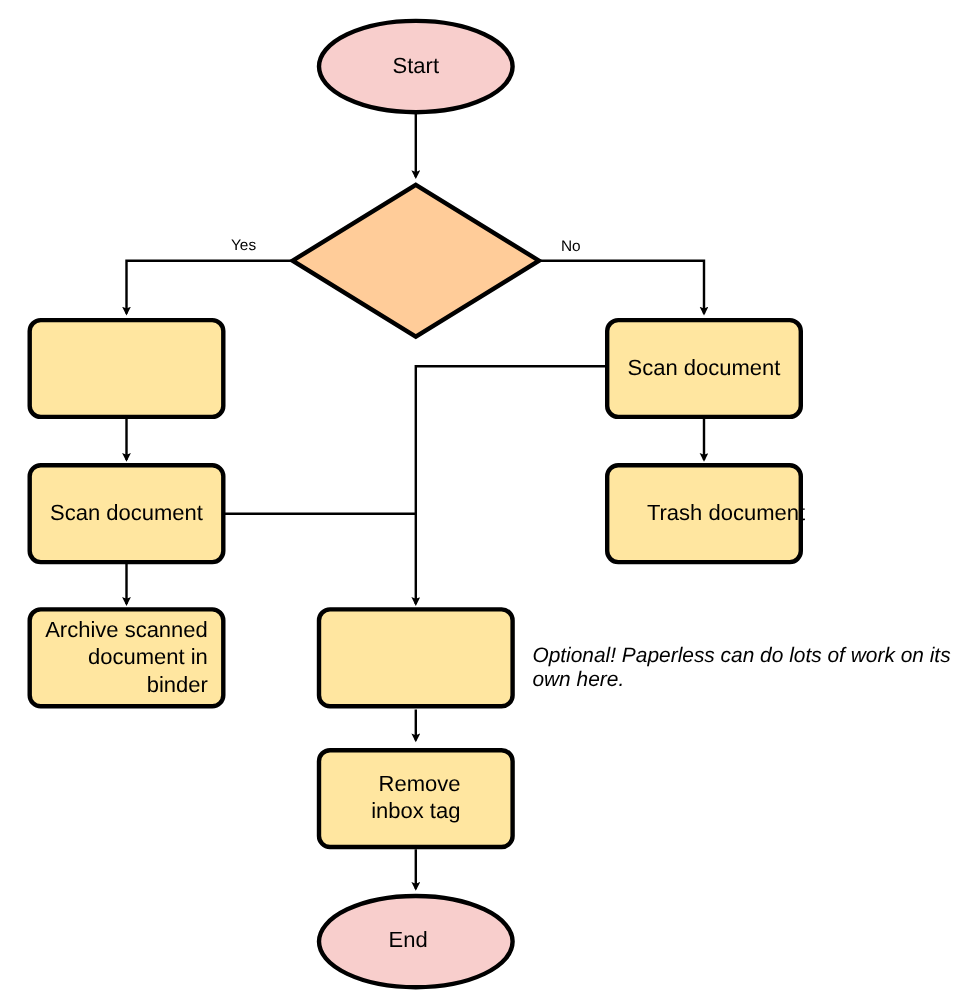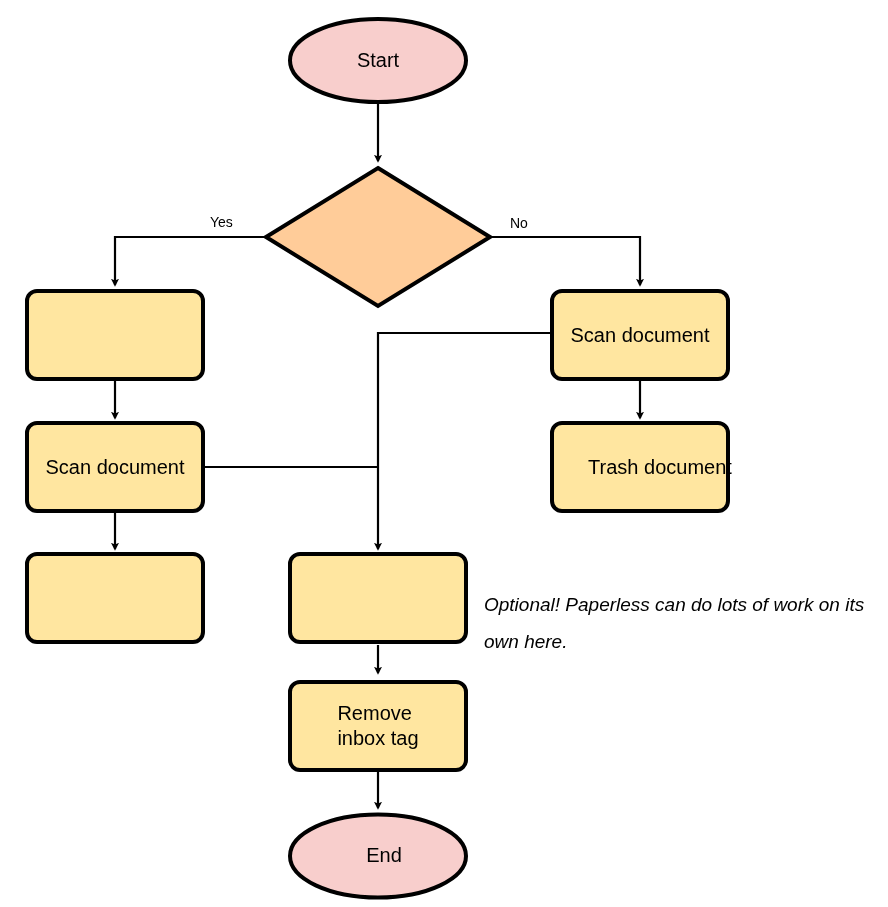--- a/index.html
+++ b/index.html
@@ -24,38 +24,38 @@
     top: 0;
     left: 0;
     width: 888px;
     height: 907px;
   }
   .node-label {
     position: absolute;
     display: flex;
     align-items: center;
     justify-content: center;
-    text-align: left;
+    text-align: right;
     font-size: 20px;
     line-height: 25px;
     color: #000000;
     white-space: pre-line;
     pointer-events: none;
   }
   .edge-label {
     position: absolute;
     font-size: 14px;
     line-height: 22px;
     color: #000000;
     white-space: nowrap;
   }
   .note-text {
     position: absolute;
     font-size: 19px;
-    line-height: 37px;
+    line-height: 22px;
     font-style: italic;
     color: #000000;
   }
 </style>
 </head>
 <body>
 
 <div id="flowchart-root">
 
   <svg class="fc-layer" viewBox="0 0 888 907">
@@ -108,30 +108,33 @@
 
     <ellipse cx="378" cy="856" rx="88" ry="41.5" fill="#f8cecc" stroke="#000000" stroke-width="4"></ellipse>
   </svg>
 
   <div class="node-label" style="left:289px; top:19px; width:178px; height:83px;">Start</div>
 
 
 
   <div class="node-label" style="left:27px; top:423px; width:176px; height:88px;">Scan document</div>
 
+  <div class="node-label" style="left:27px; top:554px; width:176px; height:88px;">Archive scanned
+document in
+binder</div>
 
   <div class="node-label" style="left:552px; top:291px; width:176px; height:88px;">Scan document</div>
 
   <div class="node-label" style="left:572px; top:423px; width:176px; height:88px;">Trash document</div>
 
 
   <div class="node-label" style="left:290px; top:682px; width:176px; height:88px;">Remove
 inbox tag</div>
 
-  <div class="node-label" style="left:295px; top:814px; width:178px; height:83px;">End</div>
+  <div class="node-label" style="left:282px; top:814px; width:178px; height:83px;">End</div>
 
   <div class="edge-label" style="left:210px; top:211px;">Yes</div>
 
   <div class="edge-label" style="left:510px; top:212px;">No</div>
 
   <div class="note-text" style="left:484px; top:586px; width:404px;">Optional! Paperless can do lots of work on its own here.</div>
 
 </div>
 
 </body></html>

